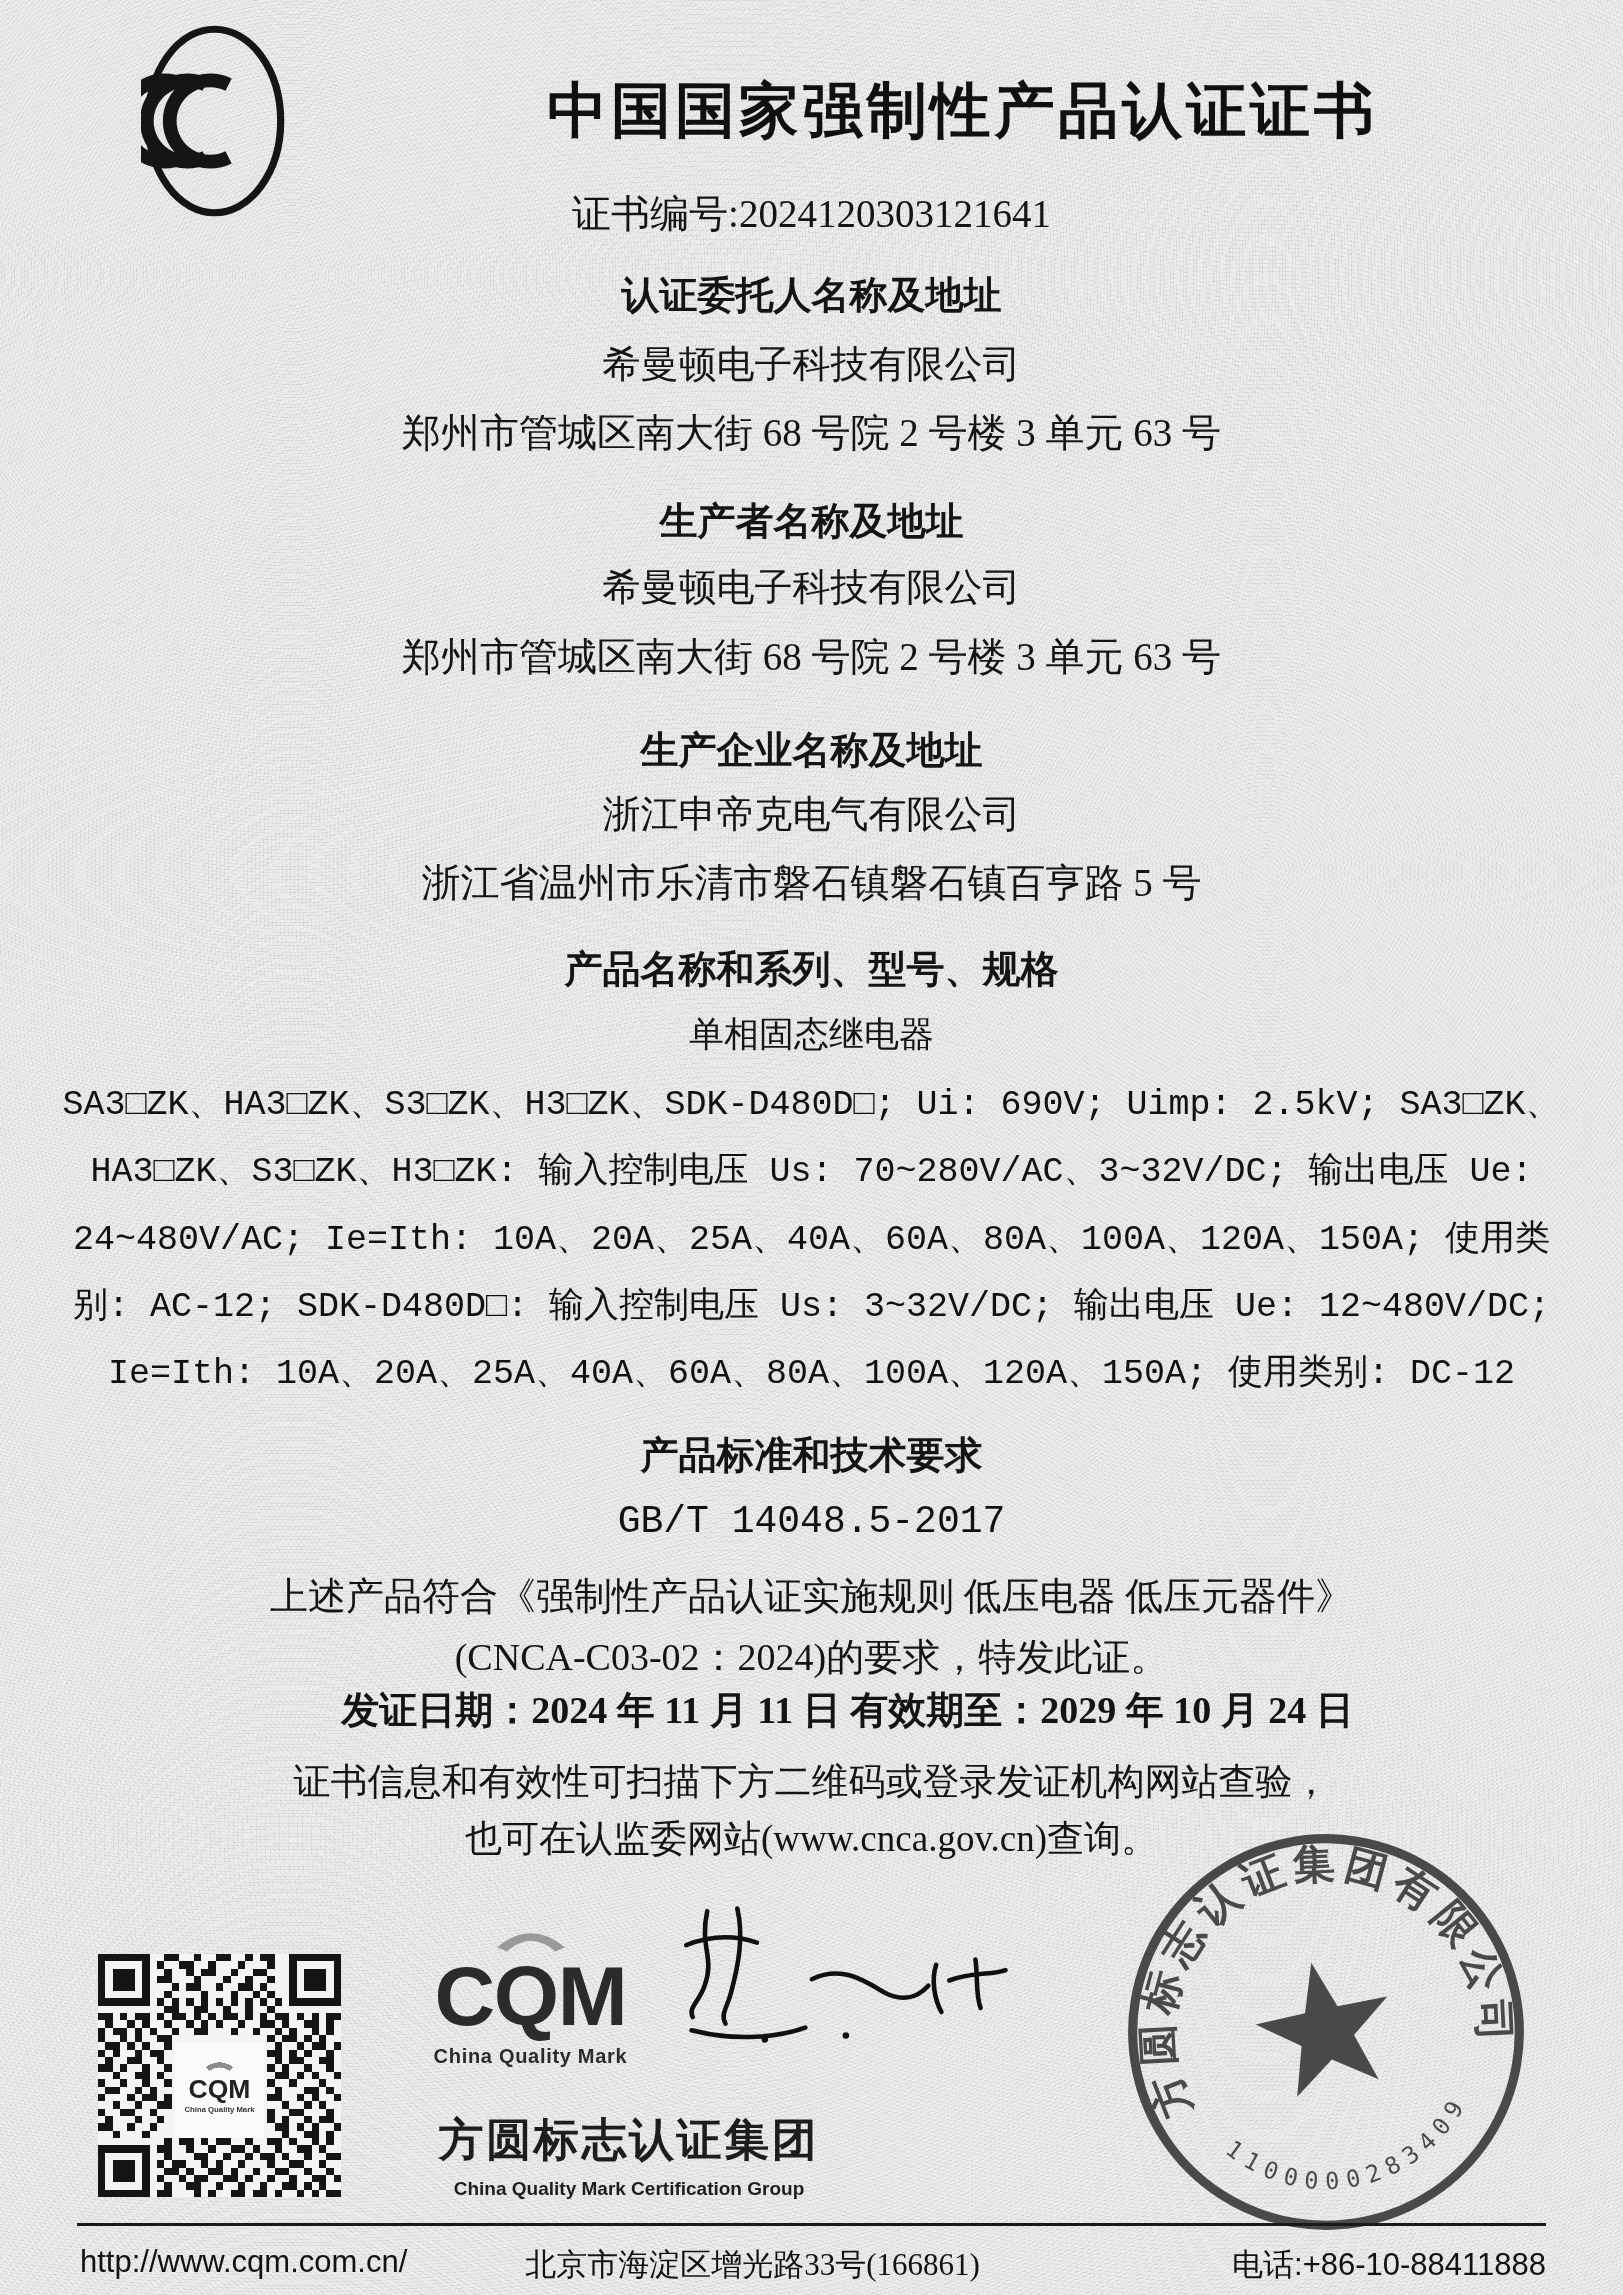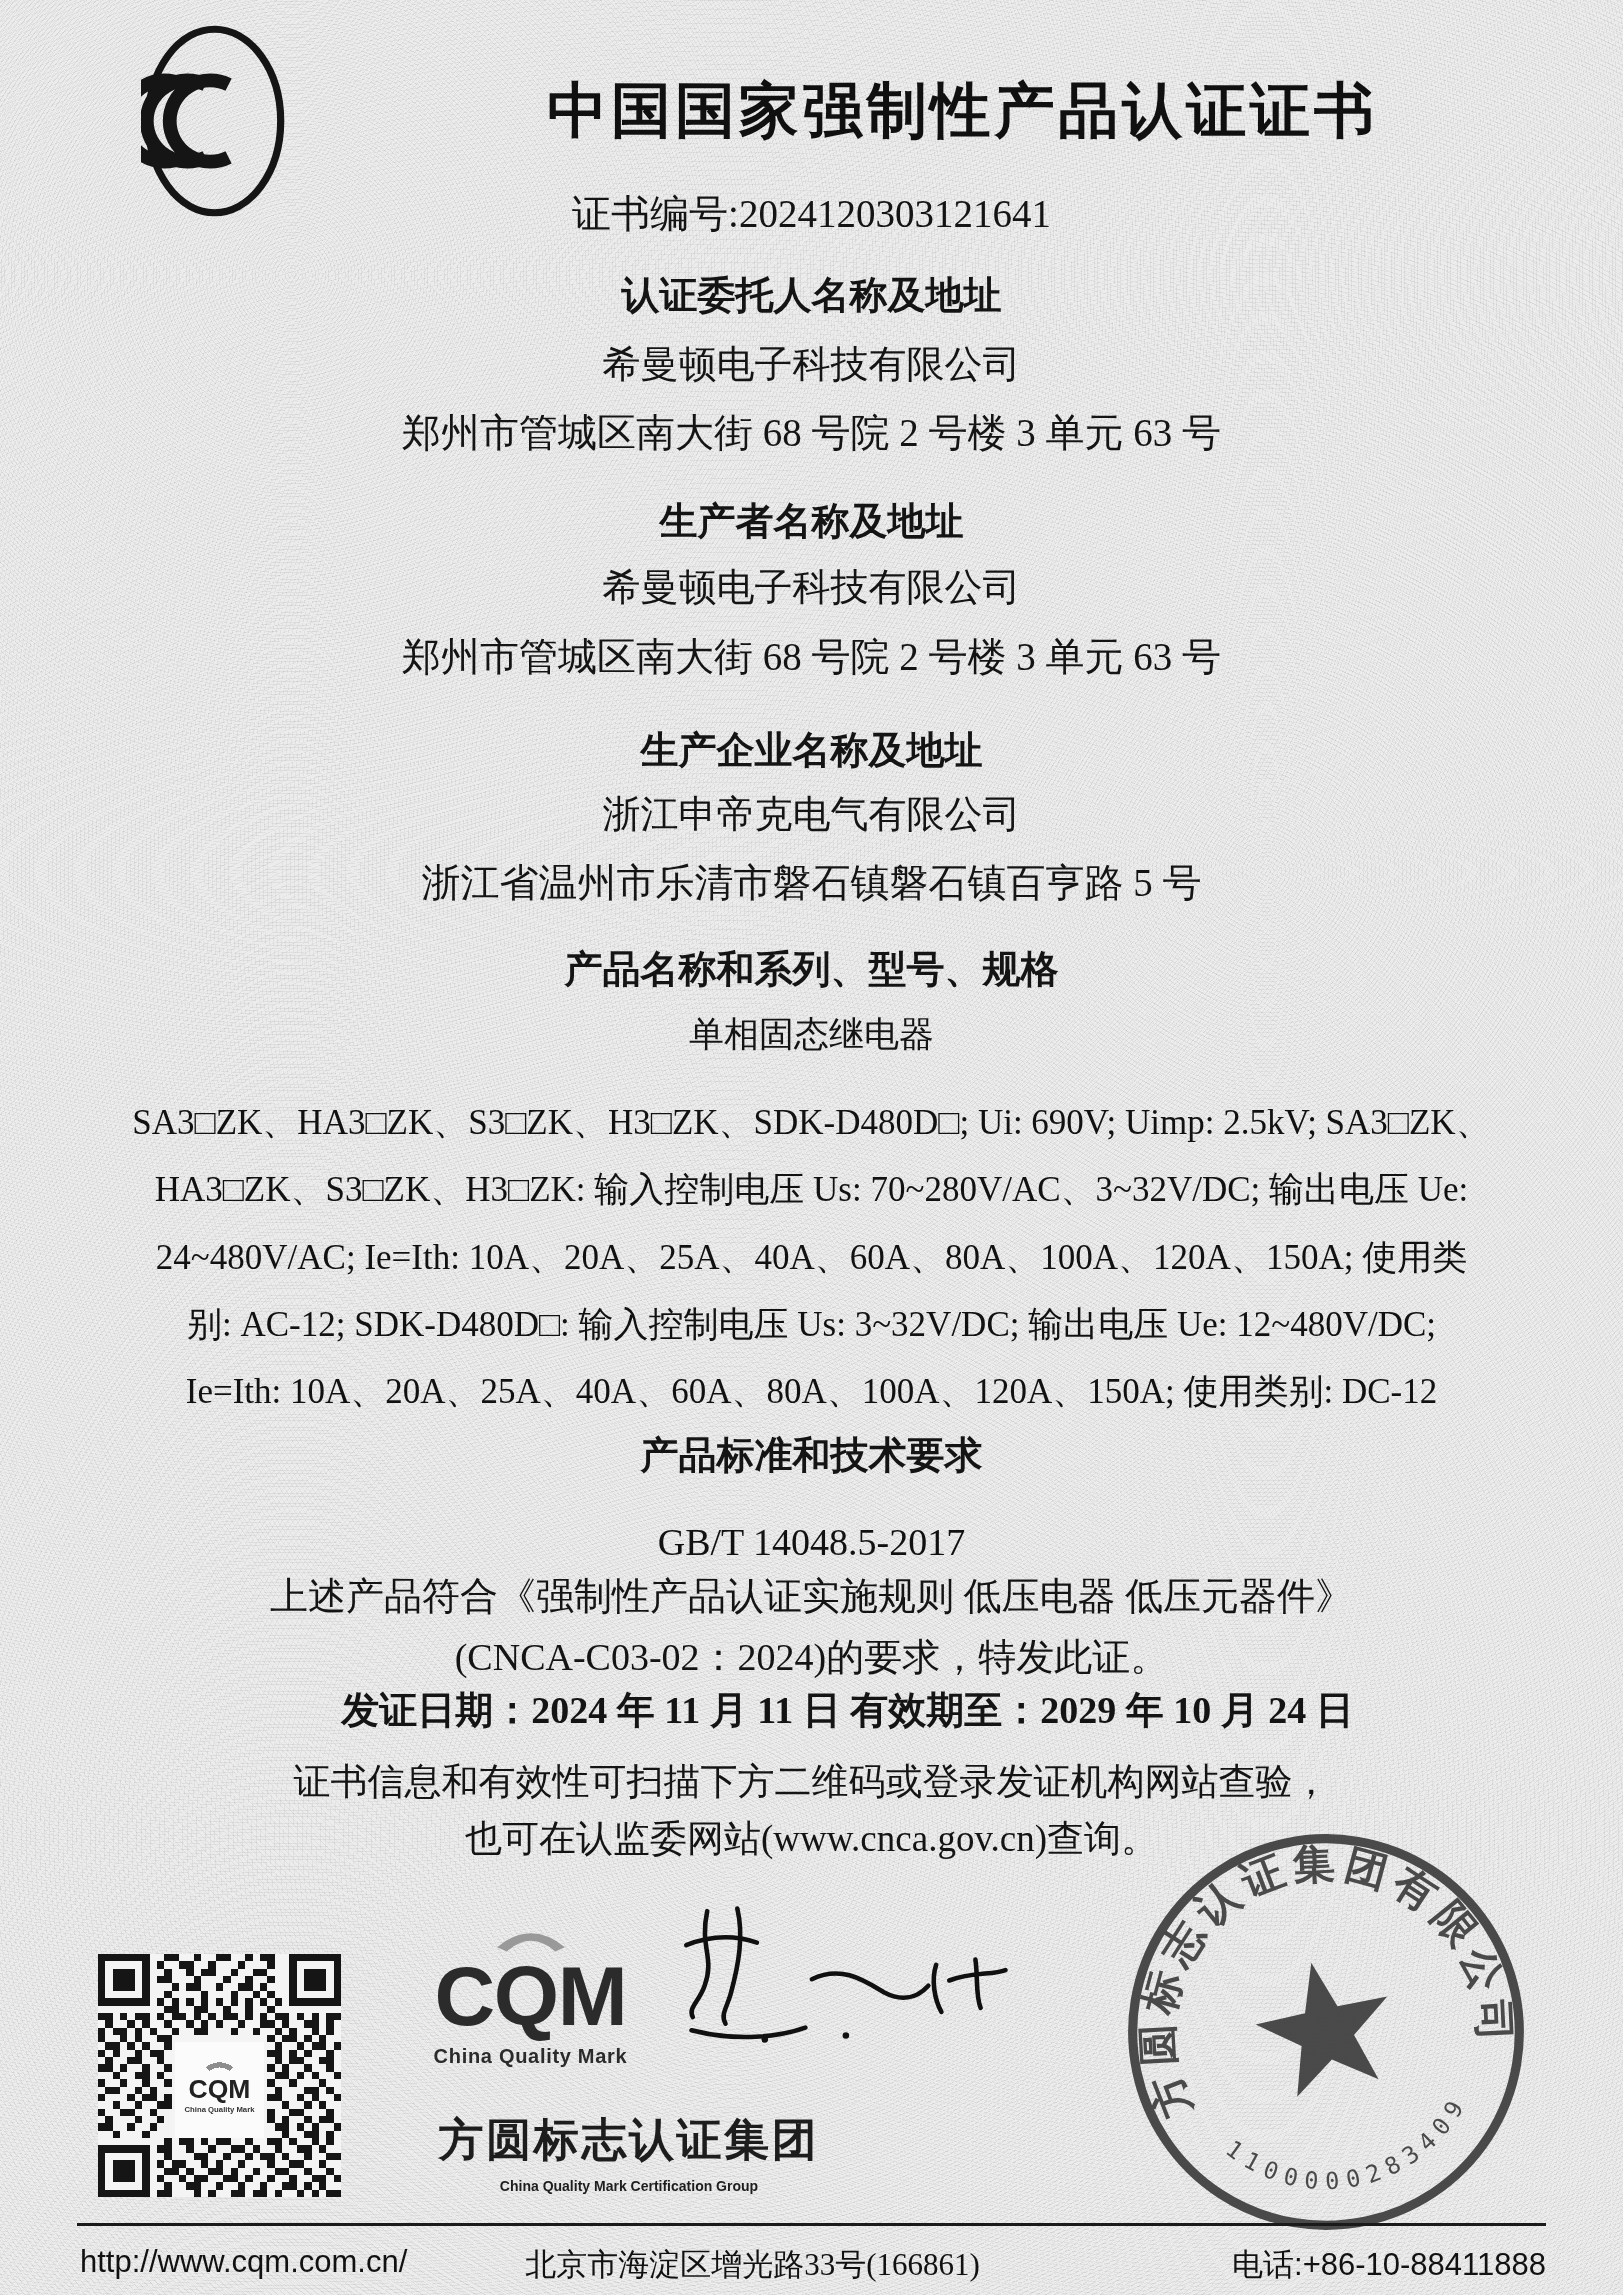--- a/index.html
+++ b/index.html
@@ -22,30 +22,30 @@
   .kai{font-family:"Liberation Serif","DejaVu Serif",serif;}
   .title{
     top:71px;left:367px;width:1191px;
     position:absolute;text-align:center;
     font-family:"Liberation Sans","DejaVu Sans",sans-serif;
     font-size:60px;font-weight:800;letter-spacing:3.9px;color:#101010;
   }
   .certno{top:187px;font-size:39px;font-weight:400;}
   .sec-h{font-size:38px;font-weight:bold;}
   .sec-l{font-size:38px;}
-  .spec{font-size:35px;font-family:Liberation Serif, serif;color:#111;margin-top:20px;}
+  .spec{font-size:35px;font-family:Liberation Mono, monospace;color:#111;}
   .stmt{font-size:38px;}
   .verify{font-size:37px;}
   .qr{position:absolute;left:98px;top:1954px;width:243px;height:243px;}
   .cqm-block{position:absolute;left:419px;top:1923px;width:223px;text-align:center;}
   .cqm-word{font-family:"Liberation Sans","DejaVu Sans",sans-serif;font-size:84px;font-weight:900;letter-spacing:-1.3px;color:#2b2b2b;line-height:1;}
   .cqm-sub{font-family:"Liberation Sans","DejaVu Sans",sans-serif;font-size:20px;font-weight:600;color:#2b2b2b;margin-top:6.5px;letter-spacing:0.7px;}
   .group-block{position:absolute;left:387px;top:2110px;width:484px;text-align:center;}
   .group-cn{font-family:"Liberation Sans","DejaVu Sans",sans-serif;font-size:45px;font-weight:900;color:#1d1d1d;letter-spacing:2.6px;}
-  .group-en{font-family:"Liberation Sans","DejaVu Sans",sans-serif;font-size:14px;font-weight:bold;color:#1d1d1d;margin-top:7.9px;}
+  .group-en{font-family:"Liberation Sans","DejaVu Sans",sans-serif;font-size:19px;font-weight:bold;color:#1d1d1d;margin-top:7.9px;}
   .footer-line{position:absolute;left:77px;top:2223px;width:1469px;height:2.6px;background:#1a1a1a;}
   .footer-text{position:absolute;top:2244px;font-size:31px;color:#111;}
   .f-url{left:80px;font-family:"Liberation Sans","DejaVu Sans",sans-serif;}
   .f-addr{left:458px;width:589px;text-align:center;}
   .f-phone{right:77px;text-align:right;font-family:"Liberation Sans","DejaVu Sans",sans-serif;}
   .seal{position:absolute;left:1115px;top:1821px;width:422px;height:422px;opacity:.92;}
   svg text{user-select:none;}
 </style>
 </head>
 <body>

